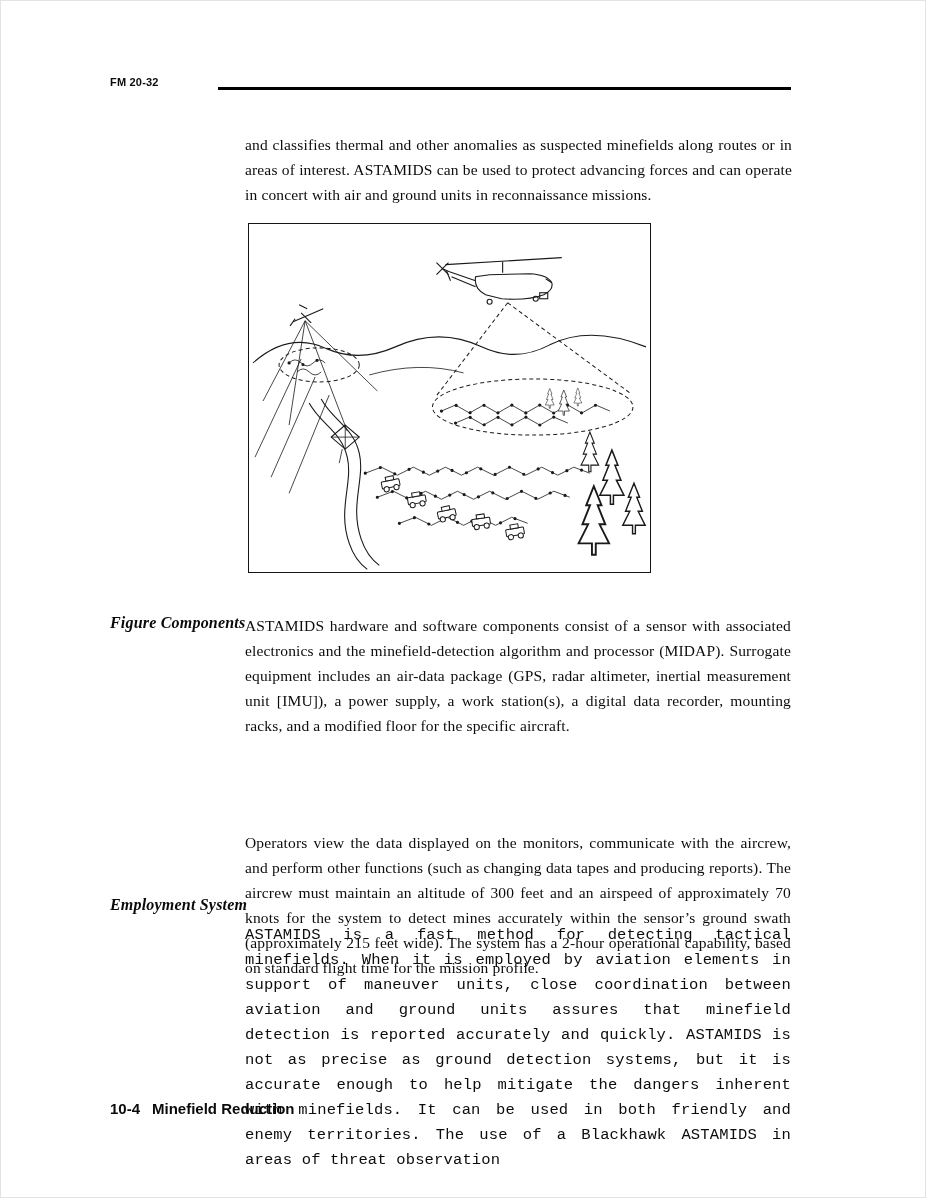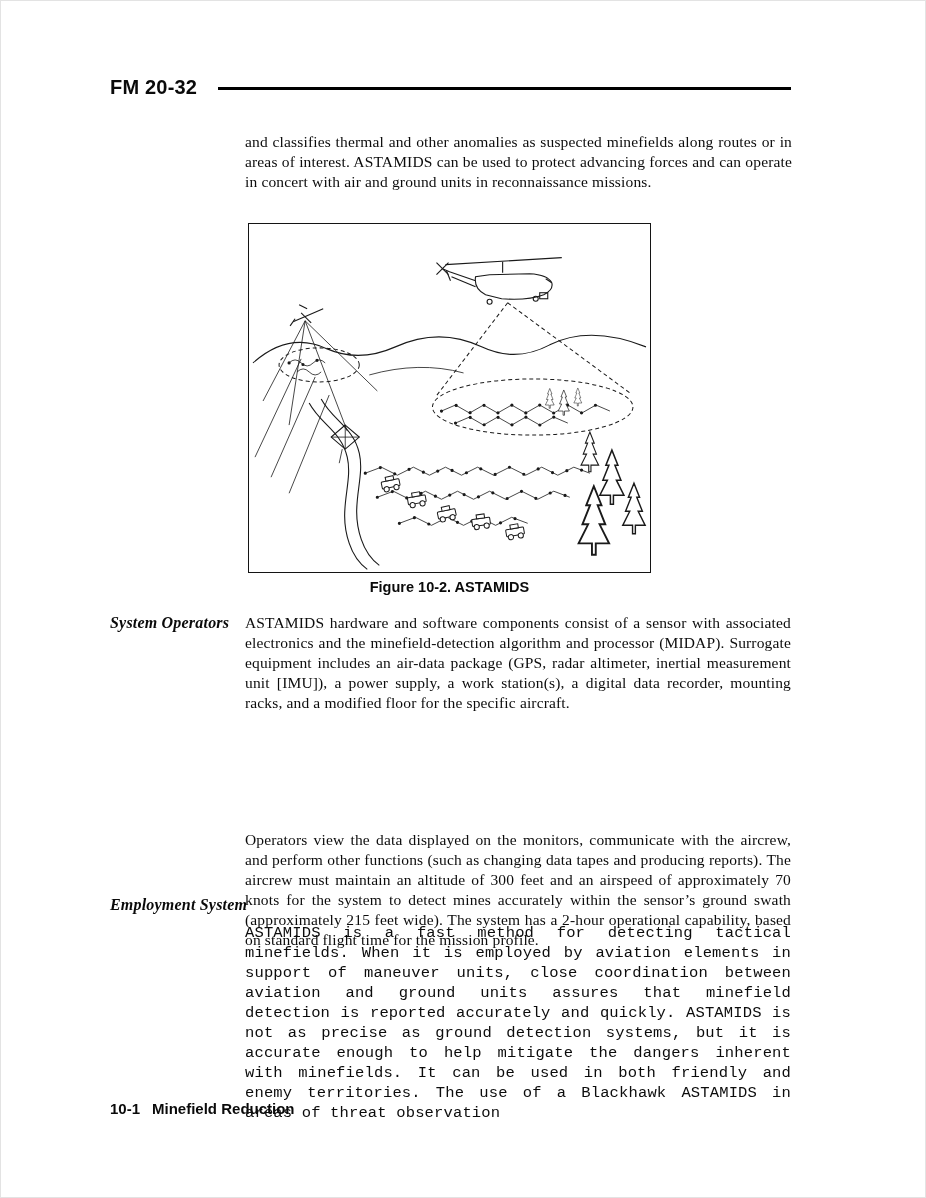--- a/index.html
+++ b/index.html
@@ -7,24 +7,24 @@
   .page {
     position:relative; width:926px; height:1198px; margin:0 auto;
     background:#ffffff; overflow:hidden;
     box-shadow: inset 0 0 0 1px #e3e3e3;
     color:#0a0a0a;
   }
   .block { position:absolute; }
   .serif { font-family:"Liberation Serif","DejaVu Serif",serif; }
   .sans-bold { font-family:"Liberation Sans","DejaVu Sans",sans-serif; font-weight:bold; }
   .body-par {
-    font-size:15.5px; line-height:20px; text-align:justify;
+    font-size:15.5px; line-height:25px; text-align:justify;
     letter-spacing:0.15px; color:#0c0c0c;
   }
-  .doc-number { left:110px; top:76px; font-size:20px; letter-spacing:0.2px; }
+  .doc-number { left:110px; top:76px; font-size:11px; letter-spacing:0.2px; }
   .hdr-rule { left:218px; top:87px; width:573px; height:3px; background:#000; }
   .intro { left:245px; top:132px; width:547px; }
   .figure-box {
     left:248px; top:223px; width:403px; height:350px;
     border:1.5px solid #141414; background:#fff;
   }
   .figure-box svg { display:block; width:100%; height:100%; }
   .caption { left:248px; top:579px; width:403px; text-align:center; font-size:14.5px; }
   .heading { font-size:16px; font-weight:bold; font-style:italic; letter-spacing:0.2px; }
   .h-sys { left:110px; top:614px; }
@@ -150,26 +150,25 @@
         <use href="#tree" transform="translate(314,186) scale(0.7)"></use>
         <use href="#tree" transform="translate(328,178) scale(0.5)"></use>
         <use href="#tree" transform="translate(340,240) scale(1.1)"></use>
         <use href="#tree" transform="translate(362,270) scale(1.5)"></use>
         <use href="#tree" transform="translate(344,318) scale(1.9)"></use>
         <use href="#tree" transform="translate(384,300) scale(1.4)"></use>
       </g>
     </svg>
   </figure>
 
-  <div class="block caption sans-bold">Figure 10-2. ASTAMIDS</div>
 
-  <h2 class="block h-sys heading serif">System Operators</h2>
+  <h2 class="block h-sys heading serif">Figure Components</h2>
   <p class="block p1 body-par serif">ASTAMIDS hardware and software components consist of a sensor with associated electronics and the minefield-detection algorithm and processor (MIDAP). Surrogate equipment includes an air-data package (GPS, radar altimeter, inertial measurement unit [IMU]), a power supply, a work station(s), a digital data recorder, mounting racks, and a modified floor for the specific aircraft.</p>
   <p class="block p2 body-par serif">Operators view the data displayed on the monitors, communicate with the aircrew, and perform other functions (such as changing data tapes and producing reports). The aircrew must maintain an altitude of 300 feet and an airspeed of approximately 70 knots for the system to detect mines accurately within the sensor’s ground swath (approximately 215 feet wide). The system has a 2-hour operational capability, based on standard flight time for the mission profile.</p>
 
   <h2 class="block h-emp heading serif">Employment System</h2>
   <p class="block p3 body-par serif">ASTAMIDS is a fast method for detecting tactical minefields. When it is employed by aviation elements in support of maneuver units, close coordination between aviation and ground units assures that minefield detection is reported accurately and quickly. ASTAMIDS is not as precise as ground detection systems, but it is accurate enough to help mitigate the dangers inherent with minefields. It can be used in both friendly and enemy territories. The use of a Blackhawk ASTAMIDS in areas of threat observation</p>
 
   <div class="block footer sans-bold">
-    <span>10-1</span><span class="foot-gap"></span><span>Minefield Reduction</span>
+    <span>10-4</span><span class="foot-gap"></span><span>Minefield Reduction</span>
   </div>
 
 </div>
 
 </body></html>

